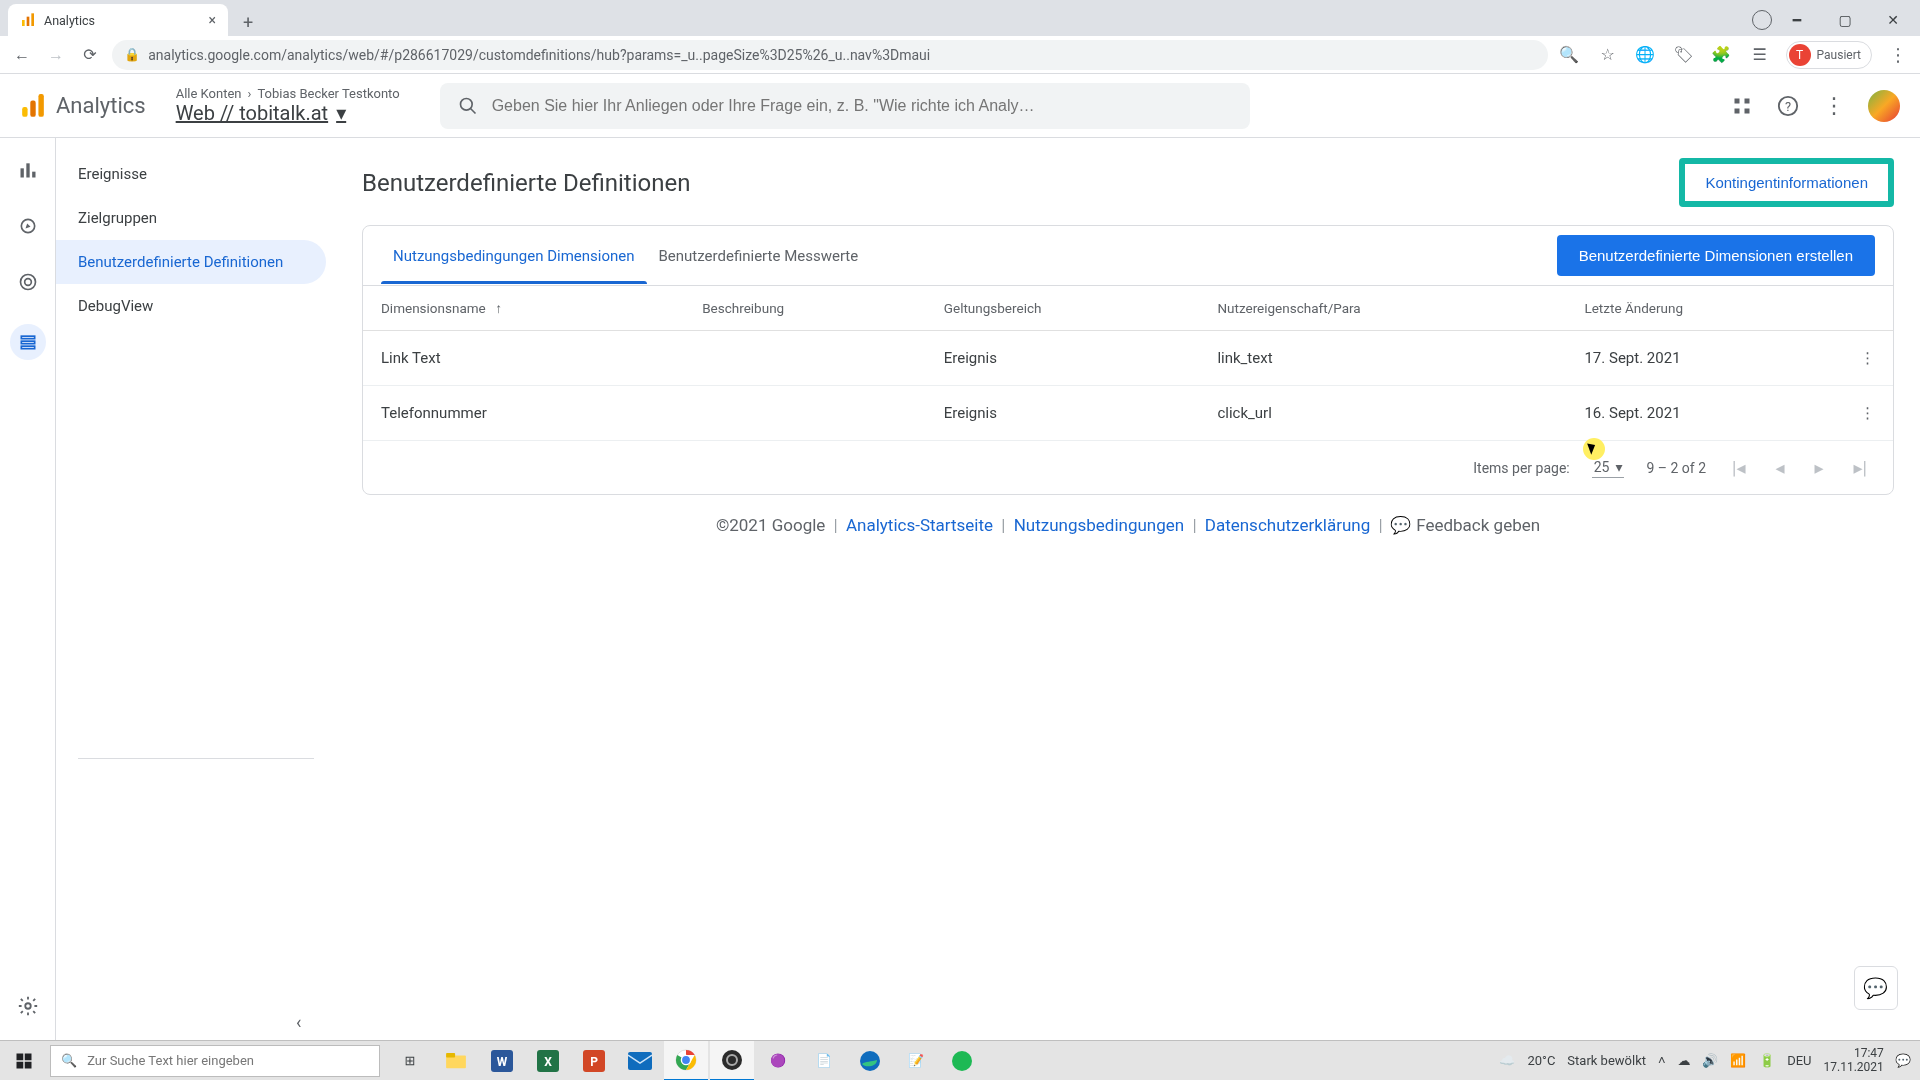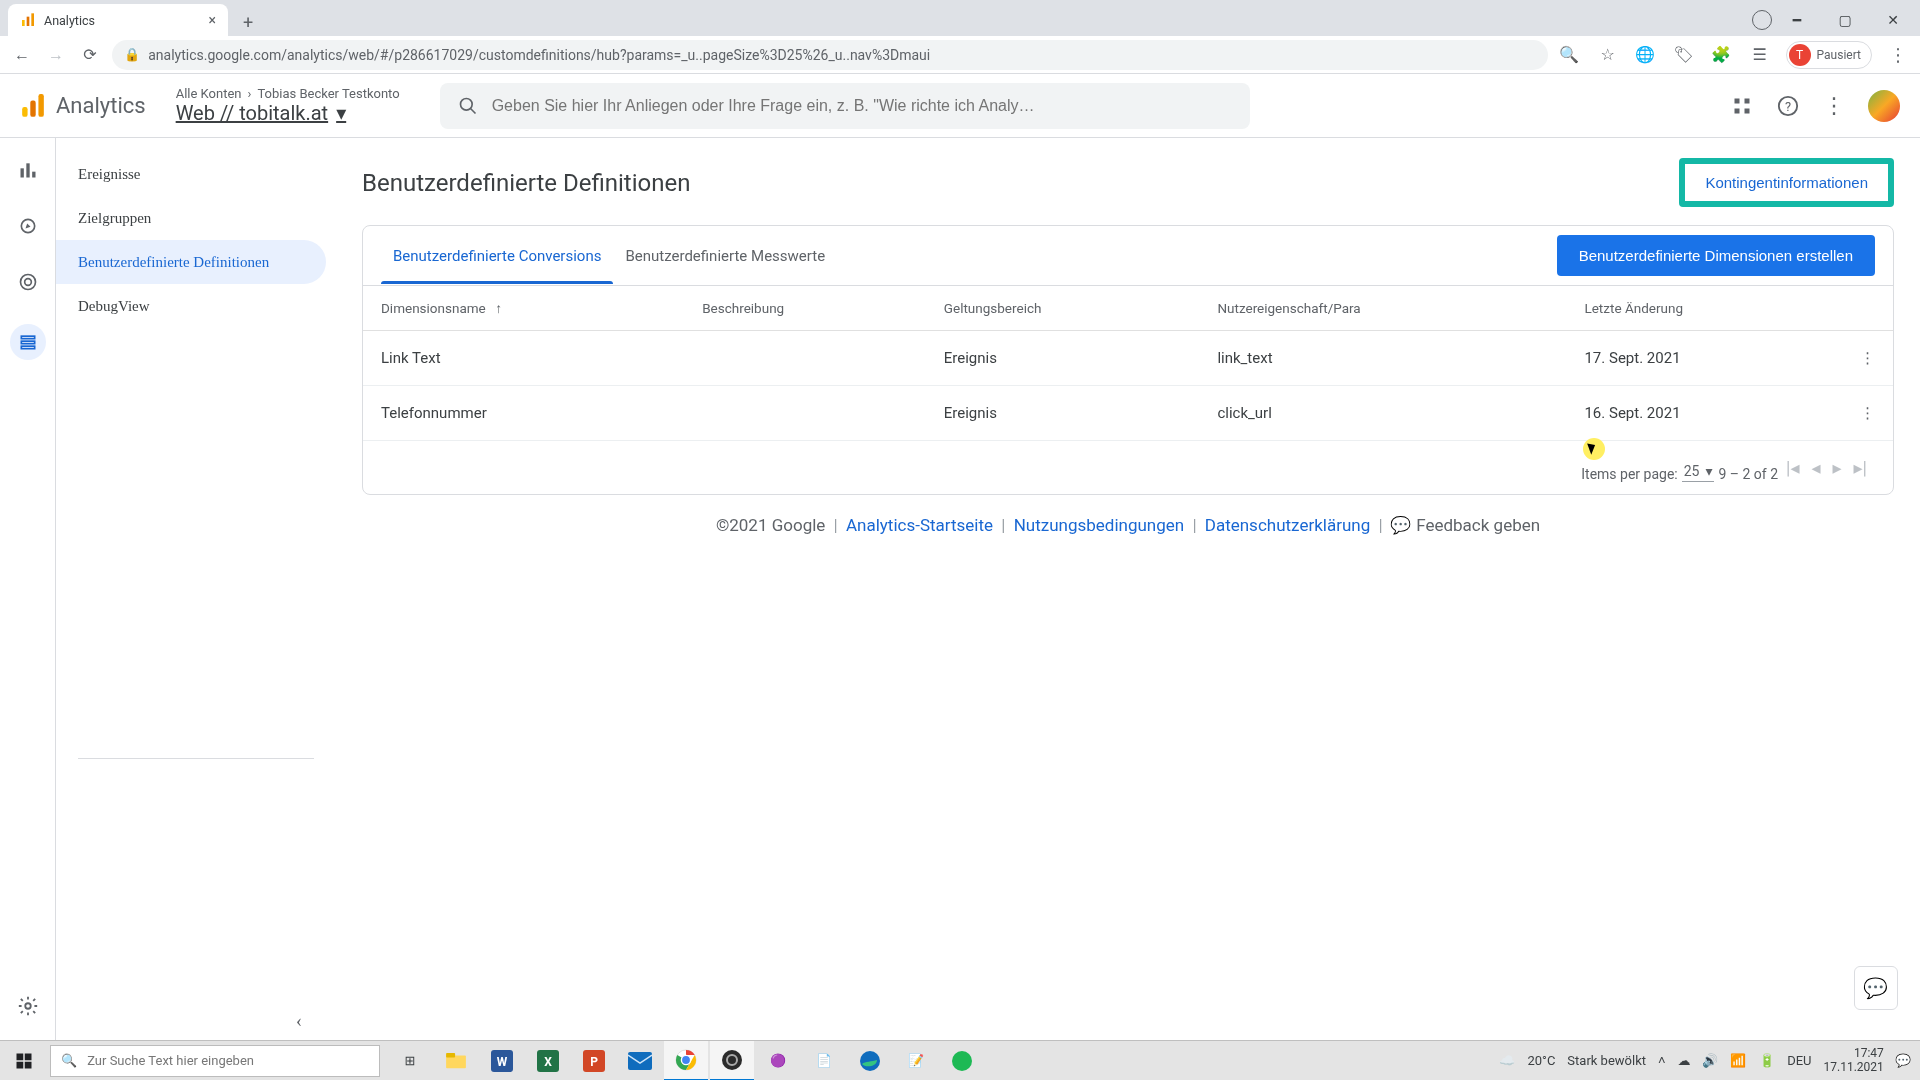--- a/index.html
+++ b/index.html
@@ -40,21 +40,21 @@
 .ga-avatar{ width:32px; height:32px; border-radius:50%; background:linear-gradient(135deg,#7cb342,#f9a825,#e53935); display:flex; align-items:center; justify-content:center; color:#fff; font-size:11px; font-weight:600;}
 
 
 .ga-body{ display:flex; height:calc(1080px - 36px - 38px - 64px - 40px); background:#fff;}
 .rail{ width:56px; border-right:1px solid #dadce0; display:flex; flex-direction:column; align-items:center; padding-top:18px; gap:28px;}
 .rail .ritem{ width:28px; height:28px; color:#5f6368; display:flex; align-items:center; justify-content:center;}
 .rail .ritem.active{ color:#1967d2; background:#e8f0fe; border-radius:50%; width:36px; height:36px;}
 .rail .spacer{ flex:1;}
 .rail .gear{ margin-bottom:20px;}
 
-.sidenav{ width:280px; padding-top:14px; position:relative;font-family:Liberation Serif, serif;}
+.sidenav{ width:280px; padding-top:14px; position:relative;}
 .sidenav .nitem{ height:44px; display:flex; align-items:center; padding-left:22px; font-size:15px; color:#3c4043; border-radius:0 22px 22px 0; margin-right:10px; cursor:pointer;}
 .sidenav .nitem.active{ background:#e8f0fe; color:#1967d2;}
 .sidenav .divider{ border-top:1px solid #dadce0; margin:430px 22px 0 22px;}
 .sidenav .collapse{ position:absolute; bottom:8px; left:240px; font-size:18px; color:#5f6368;}
 
 .content{ flex:1; padding:20px 26px 0 26px; overflow:auto;}
 .content-header{ display:flex; align-items:center; justify-content:space-between; margin-bottom:18px;}
 .content-header h1{ font-size:24px; font-weight:400; color:#3c4043;}
 .quota-btn{ border:6px solid #14b8a6; background:#fff; color:#1967d2; font-size:15px; padding:10px 20px; border-radius:4px; cursor:pointer;}
 
@@ -64,21 +64,21 @@
 .tab-btn.active{ color:#1967d2;}
 .tab-btn.active::after{ content:""; position:absolute; left:0; right:0; bottom:-1px; height:3px; background:#1967d2; border-radius:3px 3px 0 0;}
 .create-btn{ margin-left:auto; background:#1a73e8; color:#fff; border:none; border-radius:4px; font-size:15px; padding:12px 22px; cursor:pointer;}
 
 table.cd{ width:100%; border-collapse:collapse; font-size:15px; color:#3c4043;}
 table.cd th{ text-align:left; font-weight:400; color:#5f6368; font-size:13.5px; padding:14px 18px; border-bottom:1px solid #e0e0e0;}
 table.cd th .sort-arrow{ margin-left:6px;}
 table.cd td{ padding:18px 18px; border-bottom:1px solid #eceff1;}
 .row-menu{ text-align:right; color:#5f6368; width:40px;}
 
-.pager{ display:flex; align-items:flex-end; justify-content:flex-end; gap:4px; padding:12px 22px; color:#5f6368; font-size:14px;}
+.pager{ display:flex; align-items:center; justify-content:flex-end; gap:22px; padding:12px 22px; color:#5f6368; font-size:14px;}
 .pp-select{ display:inline-flex; align-items:center; gap:6px; border-bottom:1px solid #9aa0a6; padding:2px 2px;}
 .pg-arrow{ color:#bdc1c6; font-size:18px; padding:4px;}
 
 .footer{ text-align:center; color:#5f6368; font-size:17px; margin-top:20px;}
 .footer a{ color:#1967d2; text-decoration:none;}
 .footer .sep{ color:#9aa0a6; margin:0 4px;}
 
 .cursor-hl{ position:fixed; width:22px; height:22px; border-radius:50%; background:#ffef62; left:1583px; top:438px; pointer-events:none; display:flex; align-items:center; justify-content:center;}
 .cursor-hl::after{ content:""; position:absolute; left:6px; top:4px; width:0; height:0; border-left:7px solid #000; border-top:4px solid transparent; border-bottom:8px solid transparent; transform:rotate(-20deg);}
 
@@ -244,21 +244,21 @@
   </div>
 
   <div class="content">
     <div class="content-header">
       <h1>Benutzerdefinierte Definitionen</h1>
       <button class="quota-btn">Kontingentinformationen</button>
     </div>
 
     <div class="card">
       <div class="tabs-row">
-        <div class="tab-btn active">Benutzerdefinierte Conversions</div>
+        <div class="tab-btn active">Nutzungsbedingungen Dimensionen</div>
         <div class="tab-btn">Benutzerdefinierte Messwerte</div>
         <button class="create-btn">Benutzerdefinierte Dimensionen erstellen</button>
       </div>
 
       <table class="cd">
         <thead>
           <tr>
             <th>
               <span>Dimensionsname</span>
               <span class="sort-arrow">↑</span>

